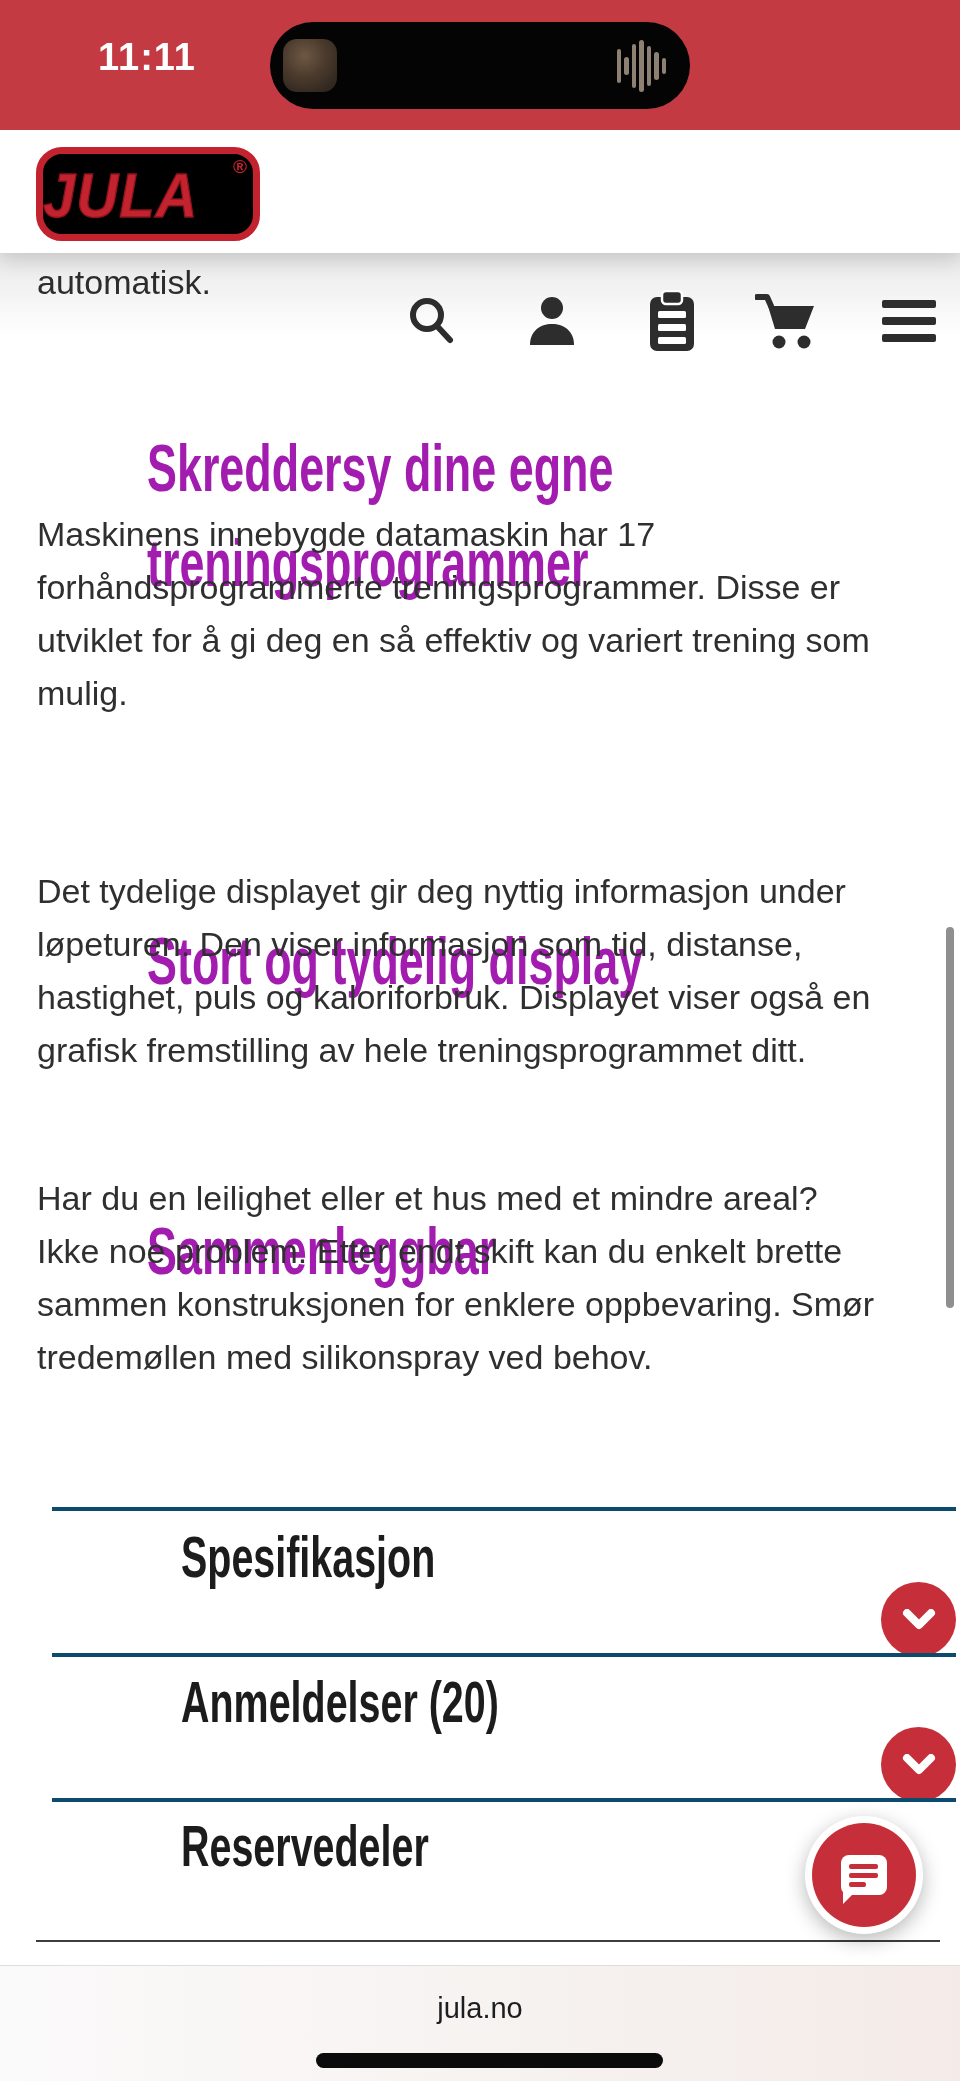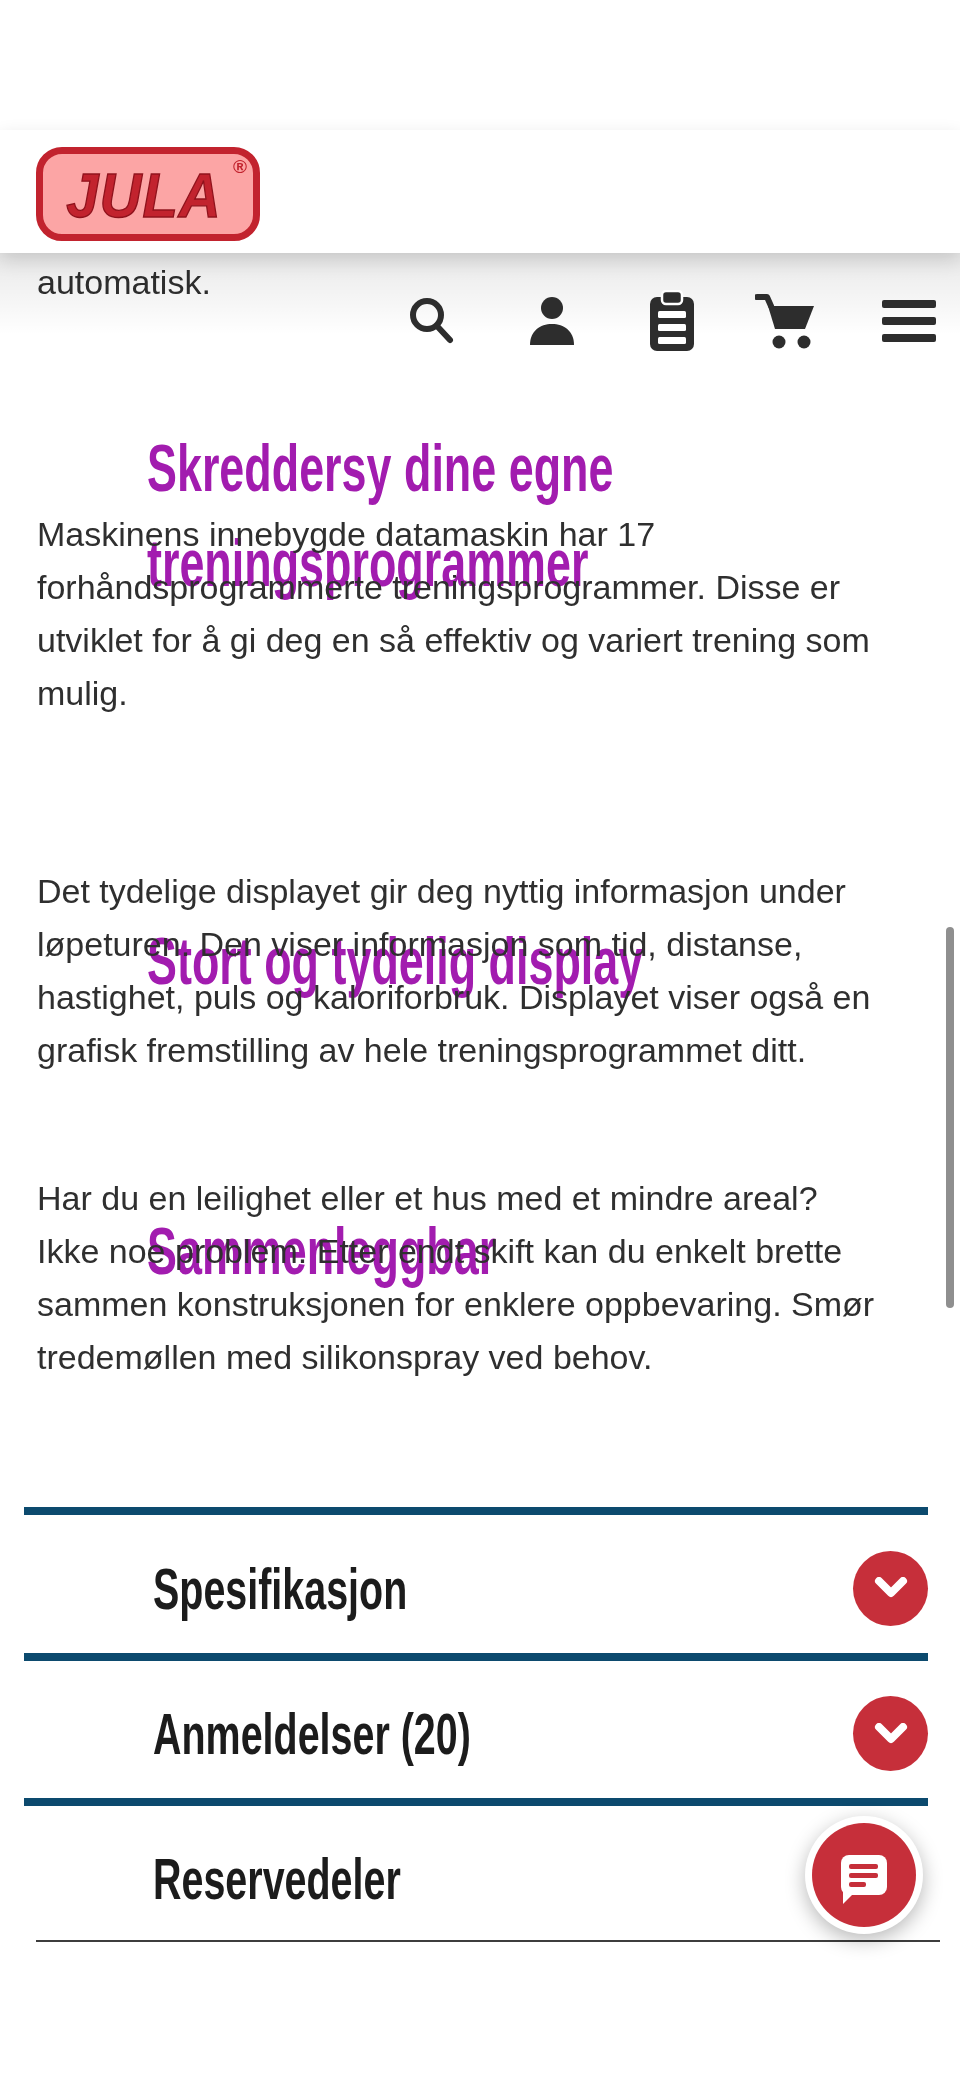--- a/index.html
+++ b/index.html
@@ -18,38 +18,38 @@
             display:flex;align-items:center;gap:3px;}
   .waveform i{display:block;width:4.5px;border-radius:3px;background:#8e8174;}
   .status-icons{position:absolute;right:0;top:0;height:130px;}
 
   
   .header{position:absolute;left:0;top:130px;width:960px;height:123px;background:#fff;z-index:5;
           box-shadow:0 7px 18px rgba(0,0,0,.14);}
   .shade{position:absolute;left:0;top:253px;width:960px;height:82px;z-index:4;pointer-events:none;
          background:linear-gradient(to bottom,rgba(0,0,0,.09),rgba(0,0,0,0));}
   .logo{position:absolute;left:36px;top:17px;width:210px;height:80px;border:7px solid #c2232e;
-        border-radius:26px;background:#fca5a5;display:flex;align-items:center;justify-content:center;}
+        border-radius:26px;background:#000000;display:flex;align-items:center;justify-content:flex-start;}
   .logo-text{font-size:58px;font-weight:700;font-style:italic;color:#c2232e;
              -webkit-text-stroke:1.3px #8f121c;letter-spacing:1px;transform:scaleY(1.08);padding-right:8px;}
   .logo-reg{position:absolute;right:6px;top:2px;font-size:19px;font-weight:700;color:#c2232e;font-style:normal;}
   .nav-btn{position:absolute;top:160px;width:62px;height:62px;background:none;border:none;padding:0;
            display:flex;align-items:center;justify-content:center;cursor:pointer;}
 
   
   .content{position:absolute;left:0;top:0;width:960px;z-index:1;}
   .clipped{position:absolute;left:37px;top:222px;font-size:34px;line-height:53px;color:#2f2f2f;}
   .h-cond{position:absolute;left:37px;margin:0;font-weight:700;color:#a21caf;white-space:pre;}
   .h-cond>span{display:inline-block;transform:scaleX(.68);transform-origin:0 50%;white-space:pre;}
   .h-xl{font-size:66px;line-height:95px;}
   .para{position:absolute;left:37px;margin:0;font-size:34px;line-height:53px;color:#2f2f2f;white-space:pre;}
 
   
-  .acc-row{position:absolute;left:24px;width:904px;border-top:8px solid #0c4a6e;
-           display:flex;align-items:center;justify-content:space-between;cursor:pointer;}
+  .acc-row{position:absolute;left:52px;width:904px;border-top:4px solid #0c4a6e;
+           display:flex;align-items:flex-end;justify-content:space-between;cursor:pointer;}
   .acc-title{margin:0;font-size:58px;font-weight:700;color:#1c1c1c;white-space:pre;}
   .acc-title>span{display:inline-block;transform:scaleX(.68);transform-origin:0 50%;}
   .acc-btn{width:75px;height:75px;border-radius:50%;background:#c62f3a;border:none;padding:0;
            display:flex;align-items:center;justify-content:center;cursor:pointer;flex:0 0 auto;}
   .divider-last{position:absolute;left:36px;top:1940px;width:904px;height:2px;background:#3d3d3d;}
 
   
   .fab{position:absolute;left:805px;top:1816px;width:118px;height:118px;border-radius:50%;background:#fff;
        box-shadow:0 6px 20px rgba(0,0,0,.28);display:flex;align-items:center;justify-content:center;
        border:none;padding:0;z-index:7;cursor:pointer;}
@@ -72,20 +72,42 @@
           background:linear-gradient(90deg,#fbfafa 0%,#f6f2f0 55%,#f4ebe8 100%);
           border-top:1px solid #e0dedd;}
   .url{position:absolute;left:0;top:26px;width:100%;text-align:center;font-size:29px;color:#1d1d1f;}
   .home{position:absolute;left:316px;top:87px;width:347px;height:15px;border-radius:8px;background:#0b0b0b;}
 </style>
 </head>
 <body>
 
 <div class="screen">
 
+  <div class="status-bar">
+    <span class="clock">11:11</span>
+
+    <div class="island">
+      <div class="album"></div>
+      <div class="waveform">
+        <i style="height:34px"></i>
+          <i style="height:18px"></i>
+          <i style="height:44px"></i>
+        <i style="height:52px"></i>
+          <i style="height:40px"></i>
+          <i style="height:28px"></i>
+        <i style="height:16px"></i>
+      </div>
+    </div>
+
+    <div class="status-icons">
+      
+      
+      
+    </div>
+  </div>
 
   <header class="header">
     <a class="logo">
       <span class="logo-text">JULA</span>
       <span class="logo-reg">®</span>
     </a>
 
     <button class="nav-btn" style="left:400px">
       <svg width="56" height="56" viewBox="0 0 56 56">
         <circle cx="24" cy="22" r="14" fill="none" stroke="#2d2d2d" stroke-width="6"></circle>
@@ -193,14 +215,18 @@
       <span class="bubble">
           <i></i>
           <i></i>
           <i></i>
         </span>
     </span>
   </button>
 
   <div class="scrollbar"></div>
 
+  <footer class="footer">
+    <div class="url">jula.no</div>
+    <div class="home"></div>
+  </footer>
 
 </div>
 
 </body></html>

